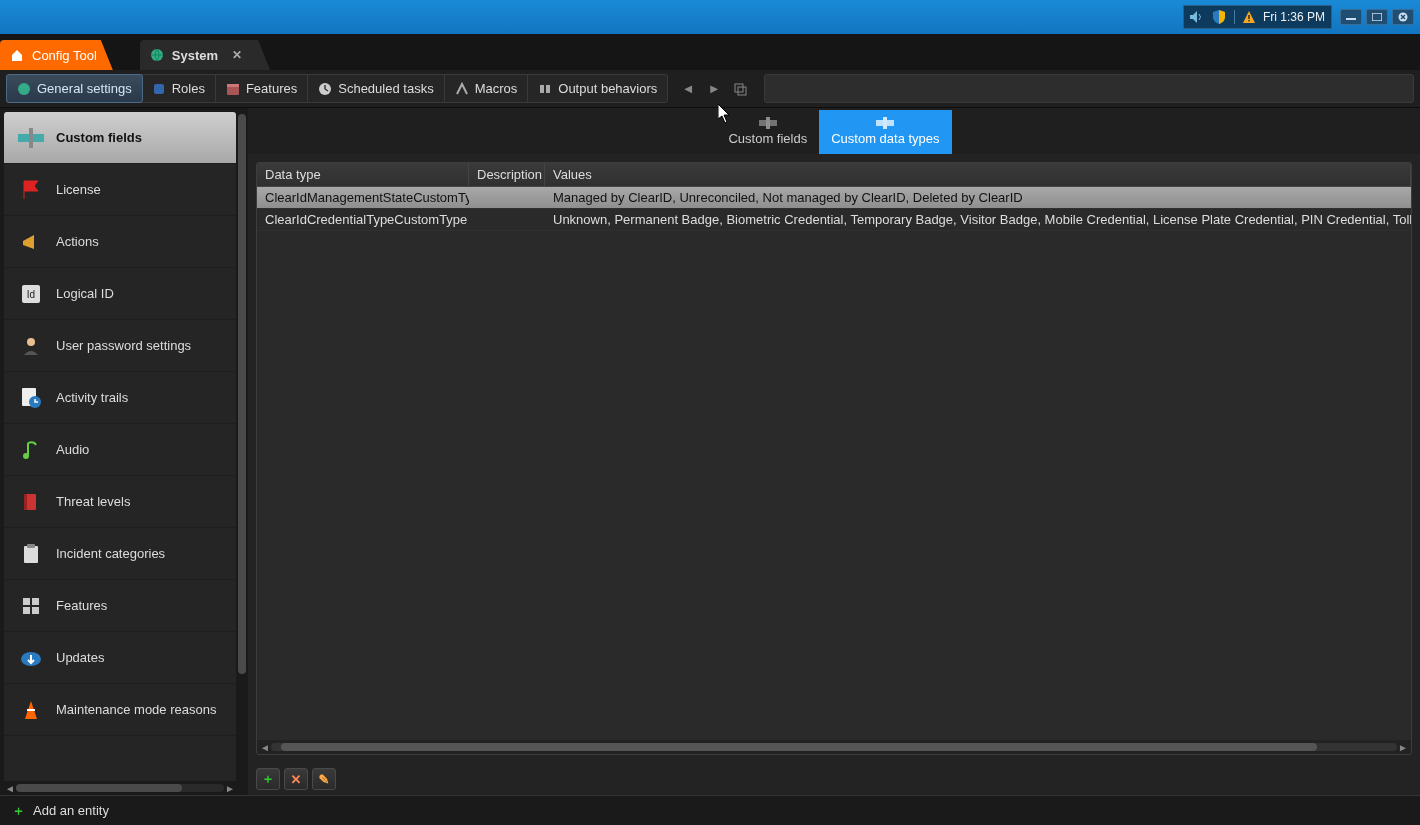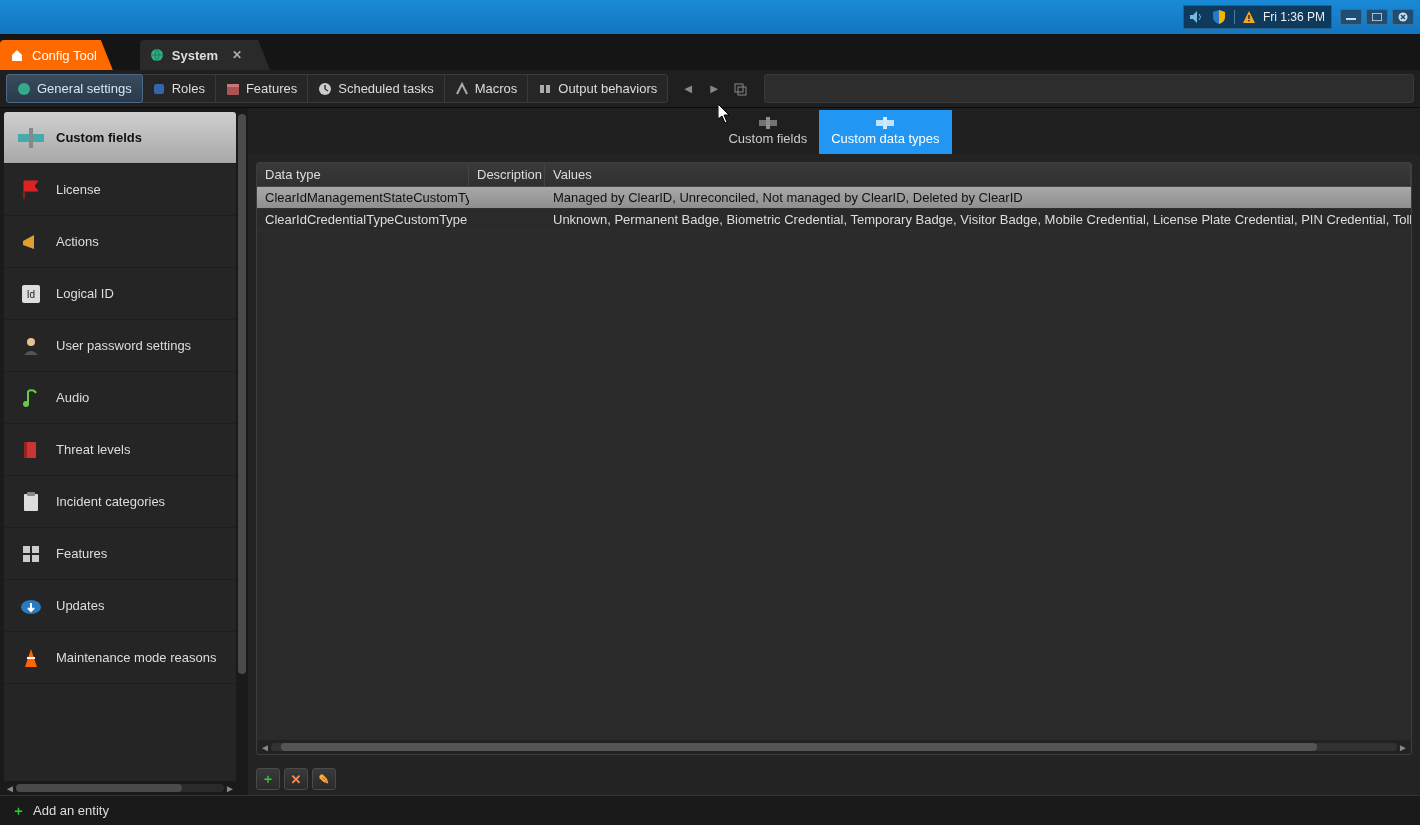--- a/index.html
+++ b/index.html
@@ -463,20 +463,30 @@
           <span class="icon">
               <svg width="22" height="22" viewBox="0 0 22 22">
                 <circle cx="11" cy="7" r="4" fill="#e8c090"></circle>
                 <path d="M4 20 Q11 12 18 20" fill="#555"></path>
               </svg>
             </span>
           <span>User password settings</span>
         </div>
         <div class="side-item">
           <span class="icon">
+              <svg width="24" height="24" viewBox="0 0 24 24">
+                <rect x="3" y="2" width="14" height="18" fill="#eee" rx="1"></rect>
+                <circle cx="16" cy="16" r="6" fill="#2a7ac0"></circle>
+                <path d="M16 13 V16 H19" stroke="#fff" stroke-width="1.5" fill="none"></path>
+              </svg>
+            </span>
+          <span>Activity trails</span>
+        </div>
+        <div class="side-item">
+          <span class="icon">
               <svg width="22" height="22" viewBox="0 0 22 22">
                 <path d="M8 4 V16 M8 4 Q14 2 16 6" stroke="#6c4" stroke-width="2" fill="none"></path>
                 <circle cx="6" cy="17" r="3" fill="#6c4"></circle>
               </svg>
             </span>
           <span>Audio</span>
         </div>
         <div class="side-item">
           <span class="icon">
               <svg width="22" height="22" viewBox="0 0 22 22">

